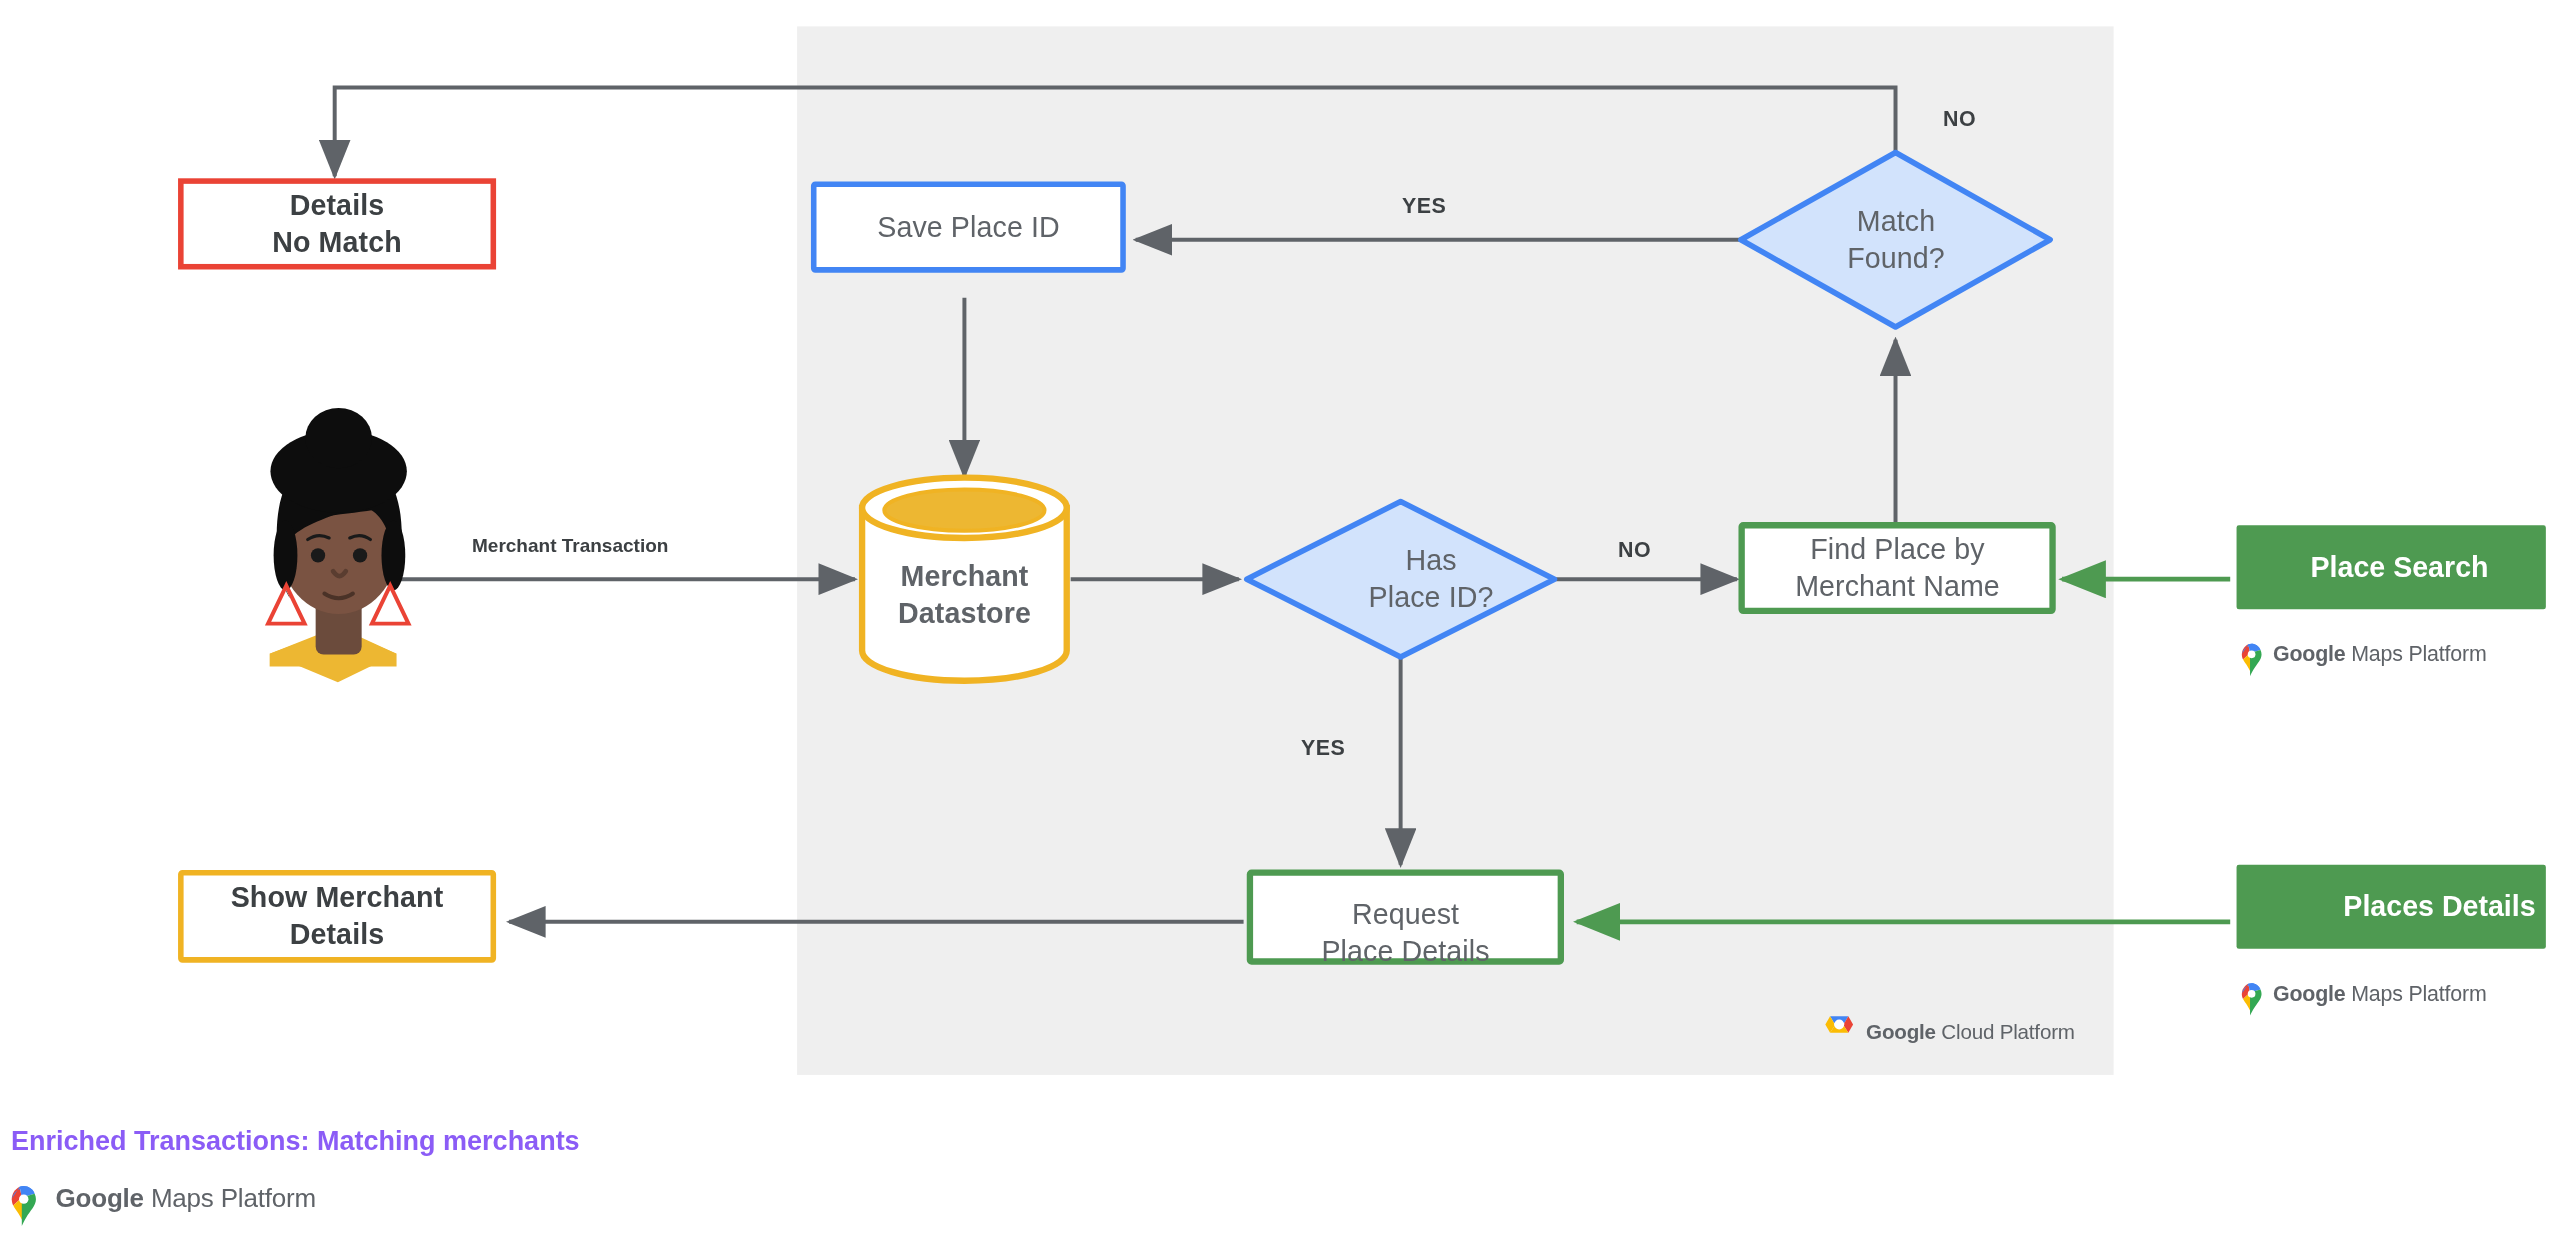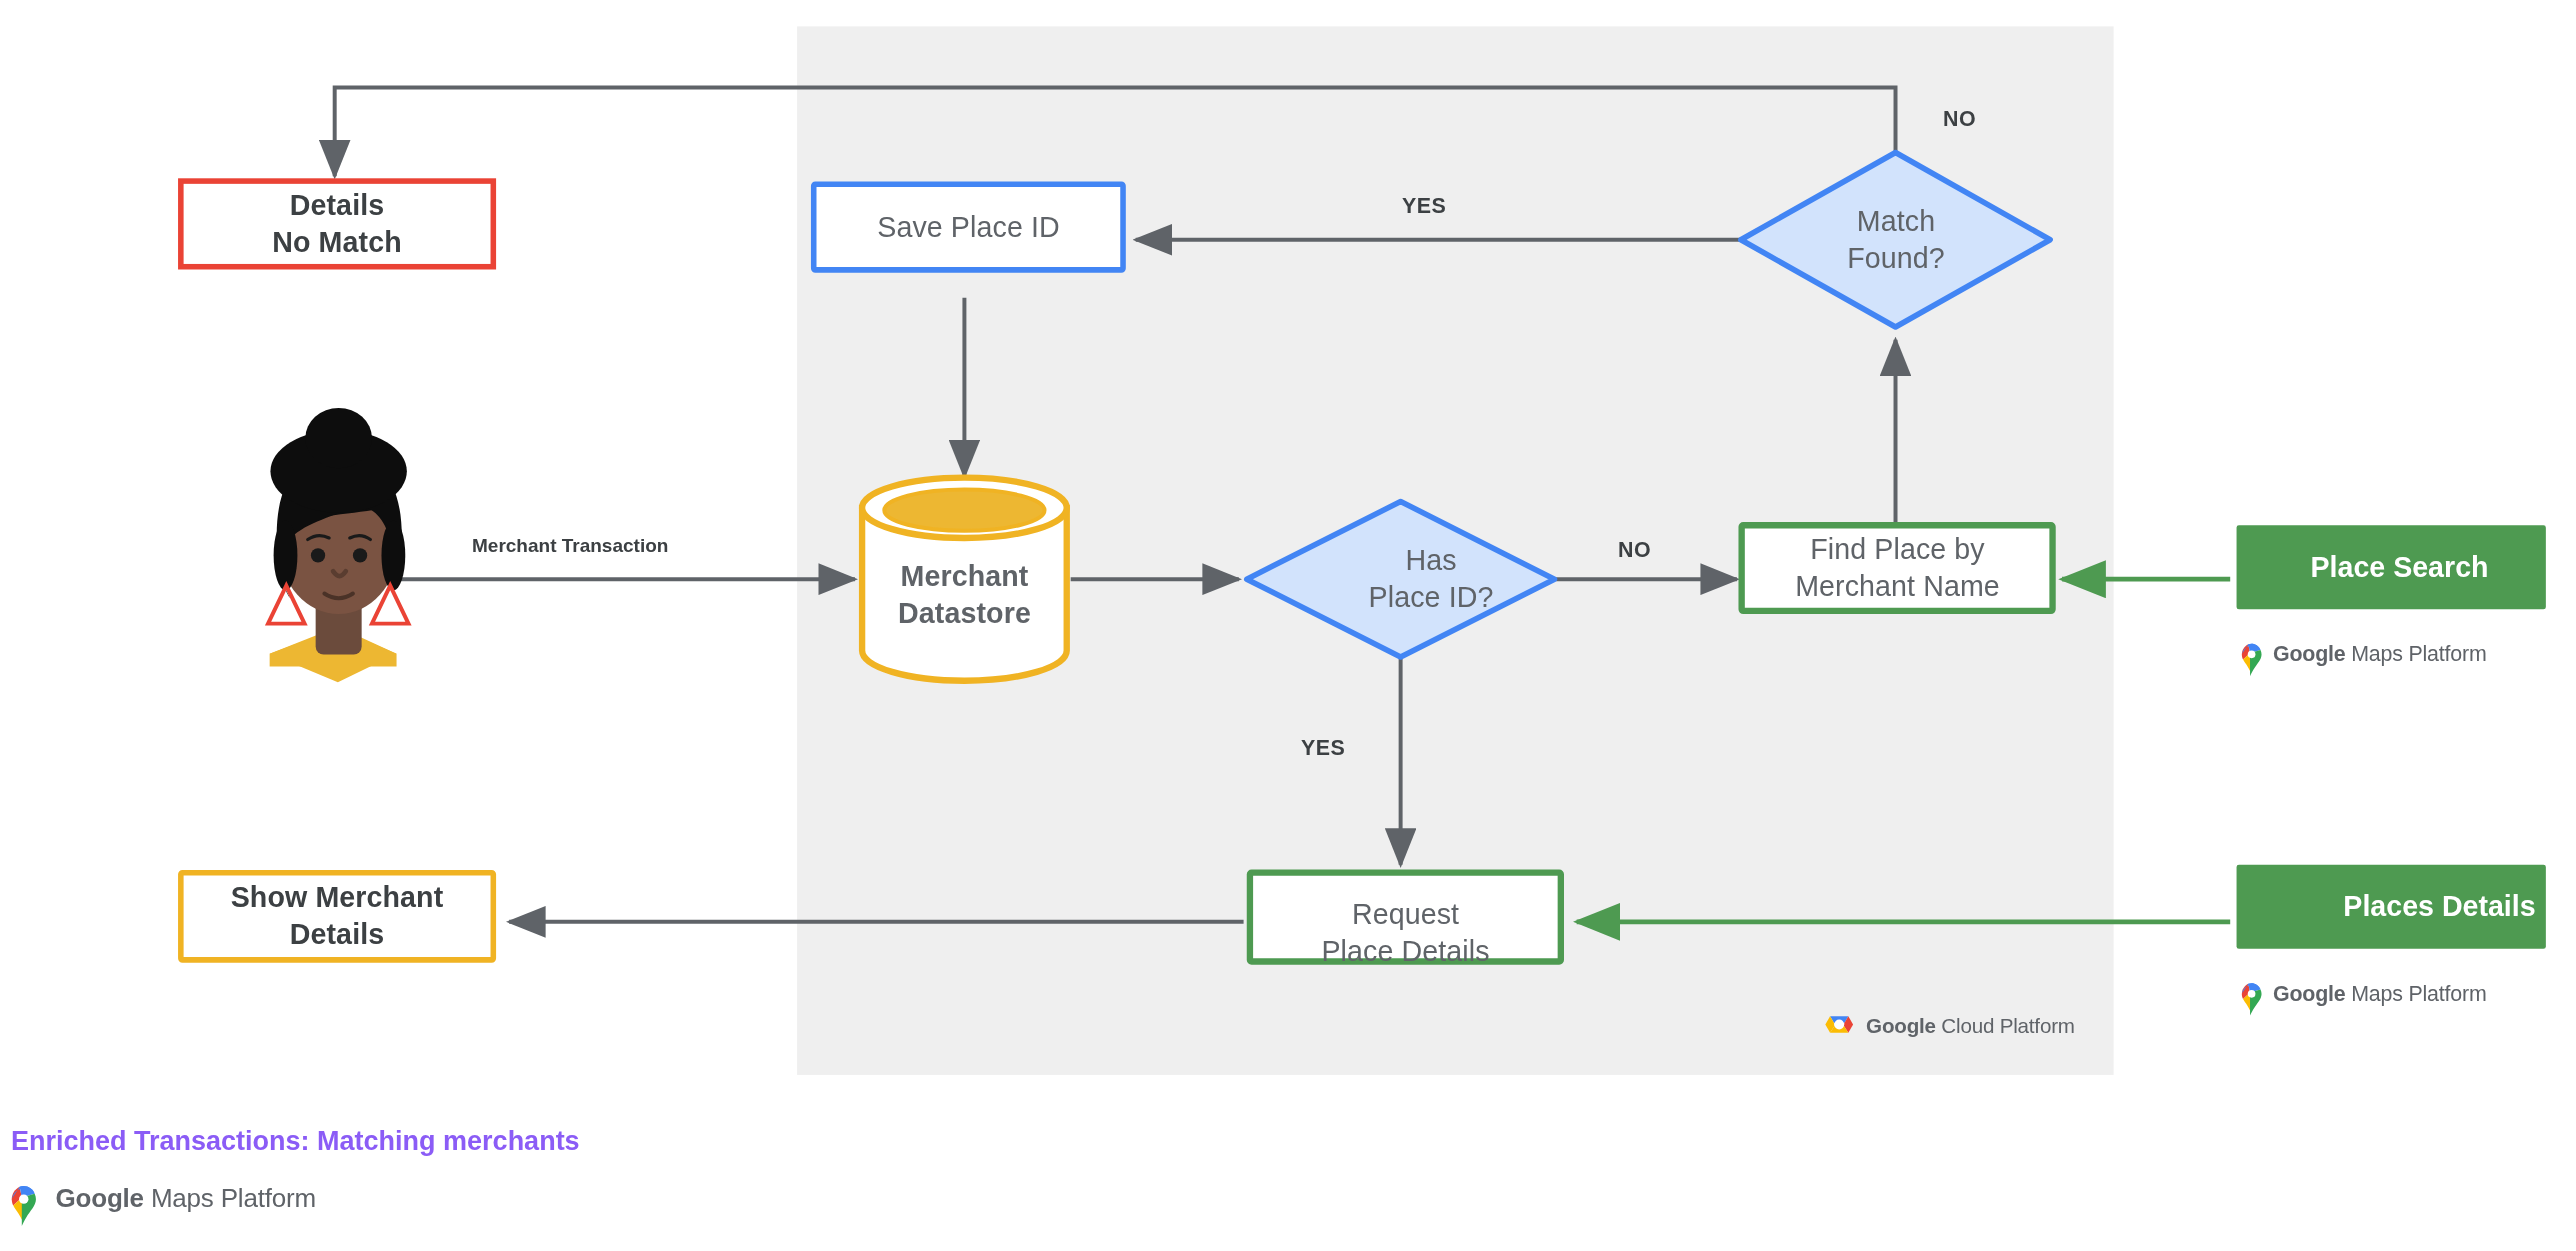--- a/index.html
+++ b/index.html
@@ -76,20 +76,21 @@
     white-space: nowrap;
     letter-spacing: -0.2px;
   }
   .brand-text b { font-weight: 700; color: #5f6368; }
   .brand-text span.light { font-weight: 400; }
   .gcp-row {
     position: absolute;
     display: flex;
     align-items: flex-start;
     gap: 7.1px;
+    margin-top: 6px;
   }
   .gcp-text {
     font-size: 20.6px;
     color: #5f6368;
     white-space: nowrap;
     letter-spacing: -0.2px;
   }
   .gcp-text b { font-weight: 700; }
   .caption {
     position: absolute;

